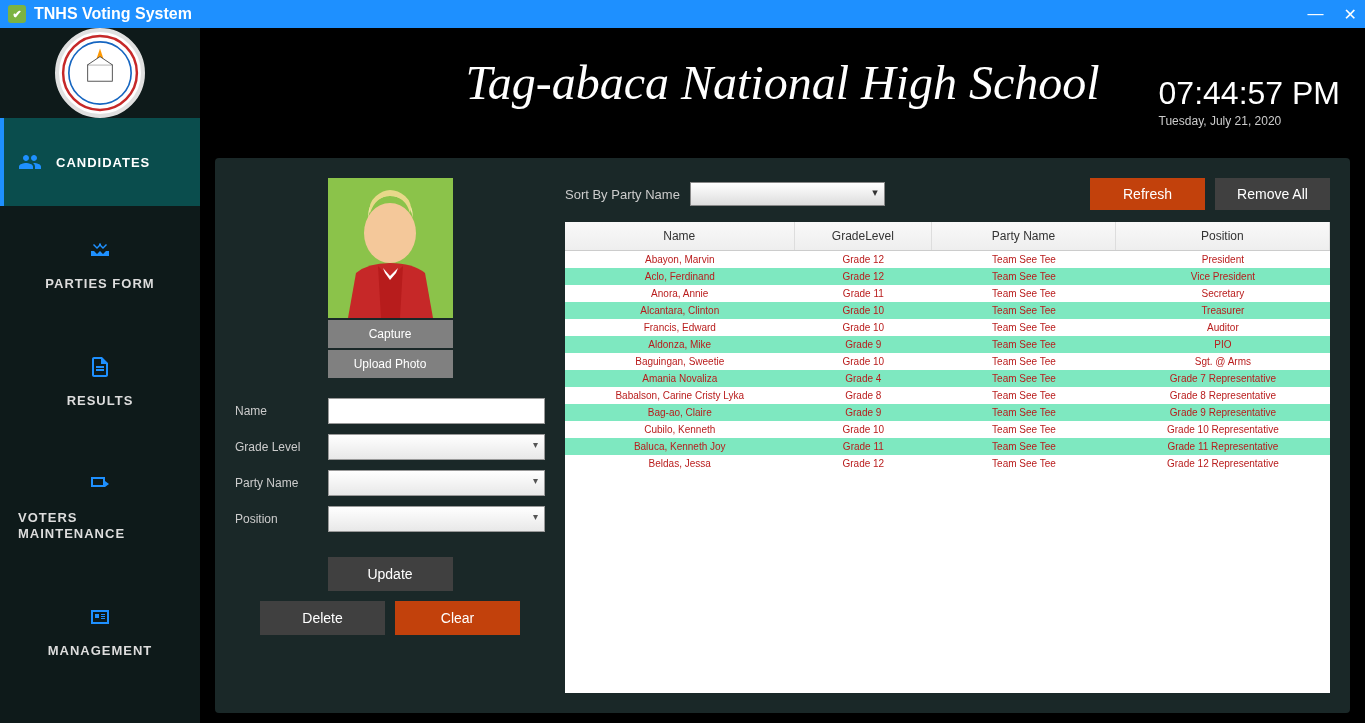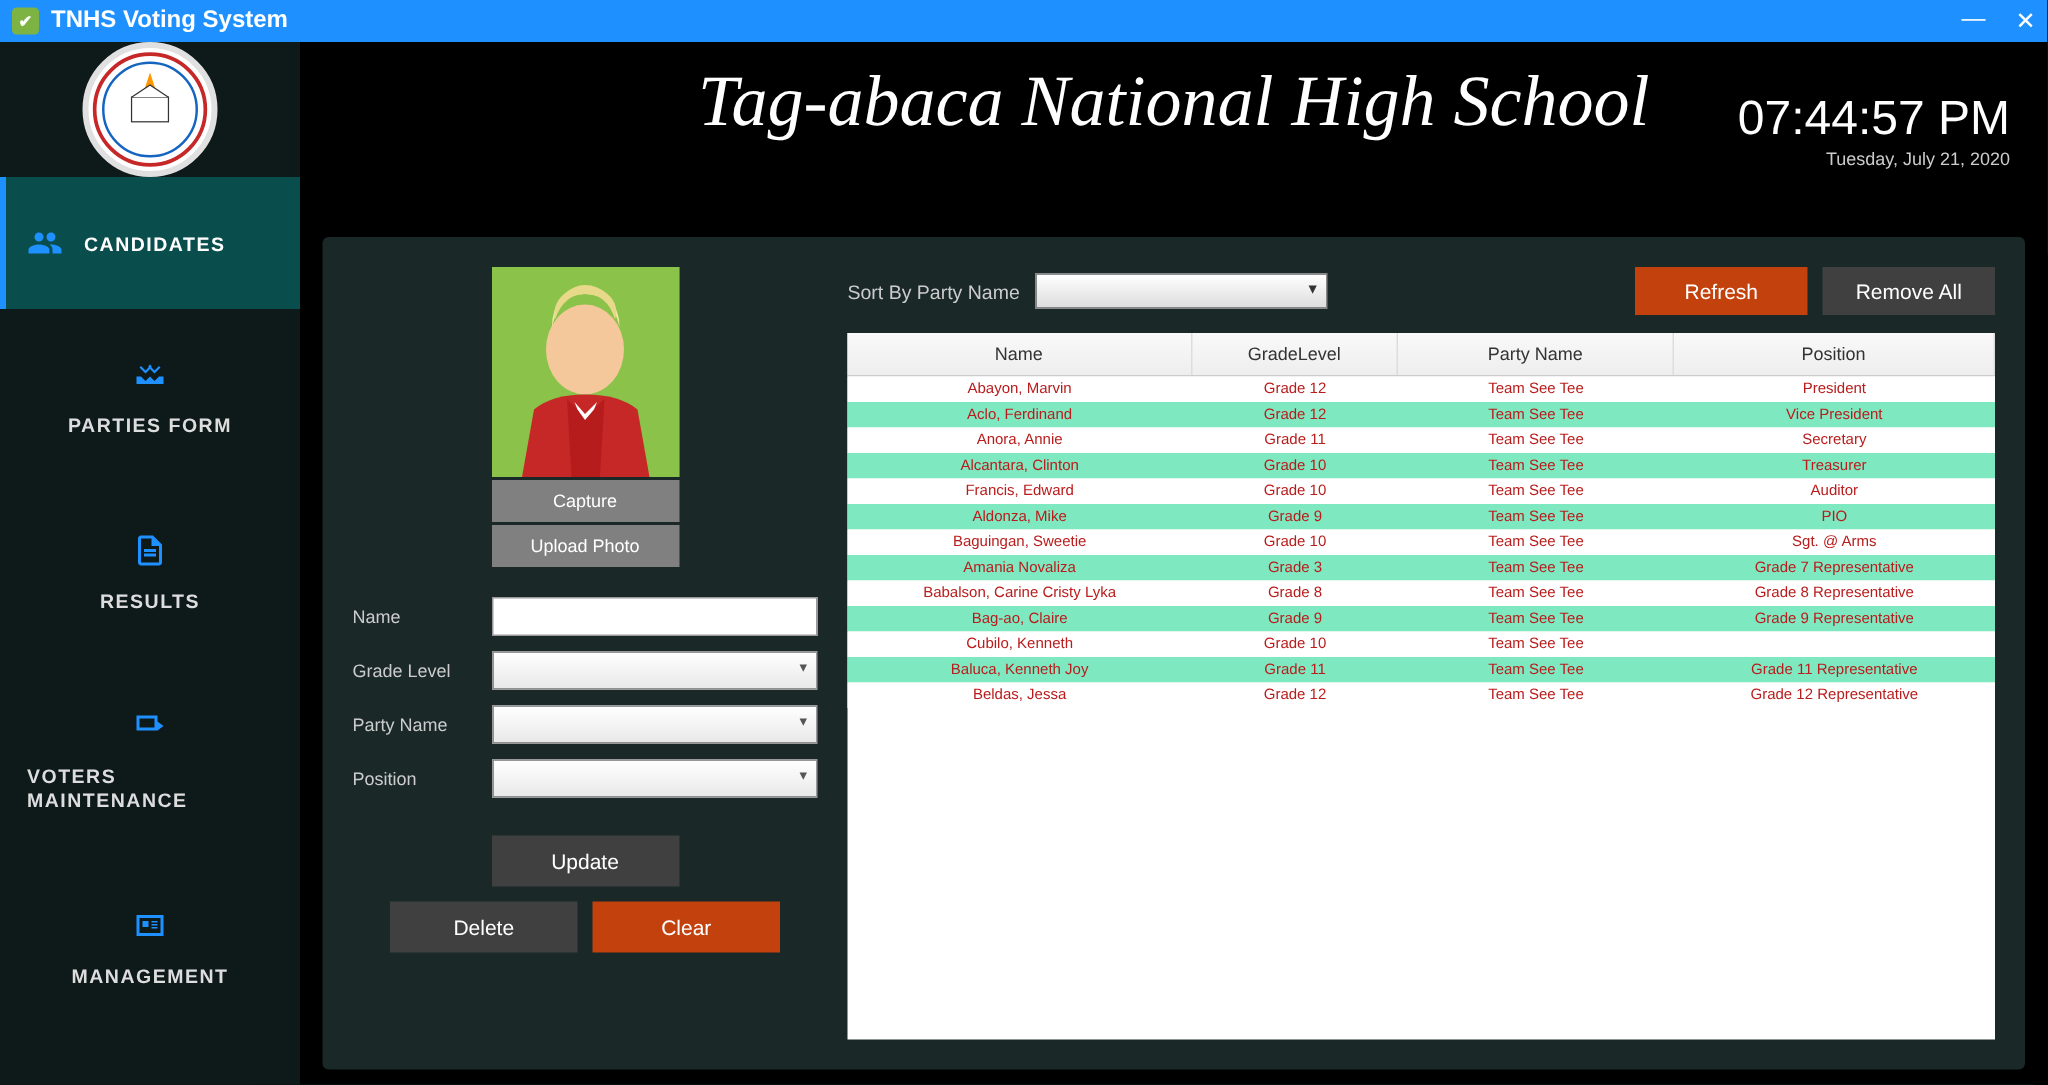--- a/index.html
+++ b/index.html
@@ -18,23 +18,23 @@
 .nav-item.active { background:#0a4d4d; border-left:4px solid #1e90ff; padding-left:14px; color:#fff; }
 .nav-item:not(.active) { color:#ddd;flex-direction:column; }
 .nav-icon { width:24px; height:24px; display:flex; align-items:center; justify-content:center; }
 .nav-icon svg { fill:#1e90ff; }
 .greeting { padding:6px 10px; font-size:12px; color:#ccc; }
 .user-wrap { text-align:center; padding:10px 0; }
 .avatar { width:70px; height:70px; border-radius:50%; background:#f5f5f5; margin:0 auto 8px; overflow:hidden; }
 .avatar svg { width:100%; height:100%; }
 .username { color:#fff; font-size:16px; }
 .main { flex:1; background:#000; position:relative; }
-.header { height:120px; display:flex; align-items:flex-start; justify-content:center; position:relative; padding-top:12px; }
+.header { height:120px; display:flex; align-items:flex-start; justify-content:center; position:relative; padding-top:27px; }
 .school-name { font-family:'Brush Script MT',cursive; font-size:48px; color:#fff; font-style:italic; }
-.clock { position:absolute; right:25px; top:32px; text-align:right; color:#fff; }
+.clock { position:absolute; right:25px; top:47px; text-align:left; color:#fff; }
 .time { font-size:32px; font-weight:300; }
 .date { font-size:12px; color:#ccc; margin-top:2px; }
 .content { position:absolute; left:15px; right:15px; top:130px; bottom:10px; background:#1a2828; border-radius:4px; padding:20px; display:flex; gap:20px; }
 .left-panel { width:310px; }
 .photo-area { display:flex; flex-direction:column; align-items:center; }
 .photo { width:125px; height:140px; background:#8bc34a; position:relative; overflow:hidden; }
 .photo svg { width:100%; height:100%; }
 .btn-photo { width:125px; height:28px; background:#808080; color:#fff; border:none; font-size:12px; cursor:pointer; margin-top:2px; }
 .form { margin-top:20px; }
 .form-row { display:flex; align-items:center; margin-bottom:10px; }
@@ -260,40 +260,41 @@
                 <div class="td">PIO</div>
               </div>
               <div class="tr even">
                 <div class="td">Baguingan, Sweetie</div>
                 <div class="td">Grade 10</div>
                 <div class="td">Team See Tee</div>
                 <div class="td">Sgt. @ Arms</div>
               </div>
               <div class="tr odd">
                 <div class="td">Amania Novaliza</div>
-                <div class="td">Grade 3</div>
+                <div class="td">Grade 4</div>
                 <div class="td">Team See Tee</div>
                 <div class="td">Grade 7 Representative</div>
               </div>
               <div class="tr even">
                 <div class="td">Babalson, Carine Cristy Lyka</div>
                 <div class="td">Grade 8</div>
                 <div class="td">Team See Tee</div>
                 <div class="td">Grade 8 Representative</div>
               </div>
               <div class="tr odd">
                 <div class="td">Bag-ao, Claire</div>
                 <div class="td">Grade 9</div>
                 <div class="td">Team See Tee</div>
                 <div class="td">Grade 9 Representative</div>
               </div>
               <div class="tr even">
                 <div class="td">Cubilo, Kenneth</div>
                 <div class="td">Grade 10</div>
                 <div class="td">Team See Tee</div>
+                <div class="td">Grade 10 Representative</div>
               </div>
               <div class="tr odd">
                 <div class="td">Baluca, Kenneth Joy</div>
                 <div class="td">Grade 11</div>
                 <div class="td">Team See Tee</div>
                 <div class="td">Grade 11 Representative</div>
               </div>
               <div class="tr even">
                 <div class="td">Beldas, Jessa</div>
                 <div class="td">Grade 12</div>

